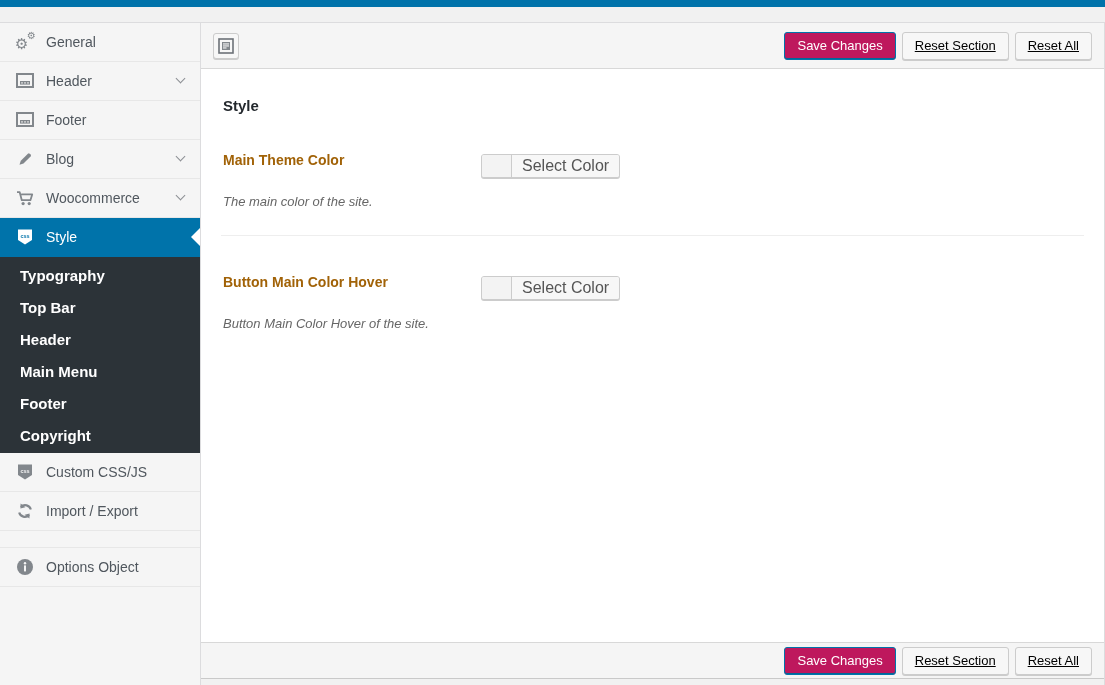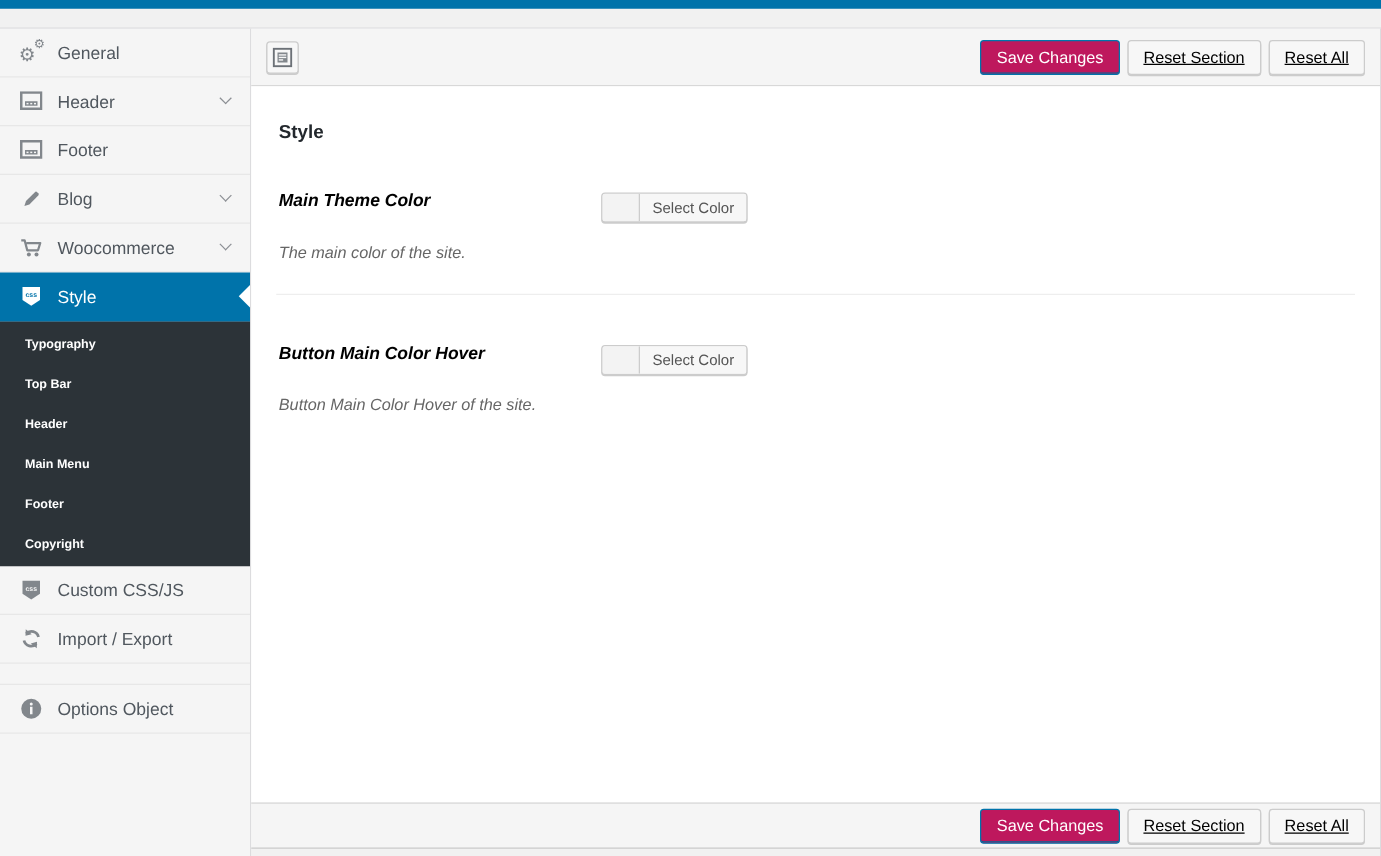--- a/index.html
+++ b/index.html
@@ -36,21 +36,21 @@
   .menu-item.active .mi-icon { color: #fff; }
   .notch {
     position: absolute; right: 0; top: 50%; margin-top: -9px;
     width: 0; height: 0;
     border-top: 9px solid transparent; border-bottom: 9px solid transparent;
     border-right: 9px solid #ffffff;
   }
   .submenu { background: #2c3338; padding: 2px 0; }
   .submenu-item {
     height: 32px; display: flex; align-items: center; padding: 0 20px;
-    color: #ffffff; font-size: 10px; font-weight: 600; cursor: pointer;
+    color: #ffffff; font-size: 15px; font-weight: 600; cursor: pointer;
   }
   .menu-spacer { height: 17px; border-bottom: 1px solid #e7e7e7; }
   .gear-wrap { position: relative; width: 20px; height: 19px; font-family: "DejaVu Sans", sans-serif; }
   .gear { position: absolute; line-height: 1; color: #82878c; }
   .gear.g1 { left: 0; bottom: 0; font-size: 15px; }
   .gear.g2 { right: -1px; top: -2px; font-size: 10px; }
 
   
   .main { flex: 1; display: flex; flex-direction: column; background: #f1f1f1; min-width: 0; border-right: 1px solid #dcdcde; }
   .toolbar {
@@ -67,31 +67,31 @@
     height: 28px; padding: 0 12px; border-radius: 3px; font-size: 13px;
     font-family: "Liberation Sans", sans-serif; cursor: pointer; white-space: nowrap;
   }
   .btn-primary { background: #be185d; border: 1px solid #0073aa; color: #fff; box-shadow: inset 0 -1px 0 #006799; }
   .btn-secondary { background: #f7f7f7; border: 1px solid #ccc; color: #000000; box-shadow: 0 1px 0 #ccc; text-decoration: underline; }
 
   .content { flex: 1; background: #ffffff; padding: 20px 20px 0 20px; overflow: hidden; }
   .page-title { font-size: 15px; font-weight: 700; color: #23282d; margin: 8px 0 0 2px; }
   .field { display: flex; align-items: flex-start; margin-top: 38px; }
   .field-info { width: 260px; padding-left: 2px; }
-  .field-label { font-size: 14px; font-weight: 700; color: #000000; font-style: italic; }
+  .field-label { font-size: 14px; font-weight: 700; color: #a16207; }
   .field-desc { font-size: 13px; font-style: italic; color: #666; margin-top: 26px; }
   .divider { border-bottom: 1px solid #eee; margin-top: 26px; }
 
   .color-picker {
     display: inline-flex; align-items: stretch; height: 24px; margin-top: 2px;
     border: 1px solid #ccc; border-radius: 3px; background: #f7f7f7;
     overflow: hidden; cursor: pointer; box-shadow: 0 1px 0 #ccc;
   }
   .swatch { width: 30px; background: #f3f3f3; border-right: 1px solid #ccc; }
-  .cp-label { font-size: 12px; color: #555; padding: 0 10px; display: flex; align-items: center; background: #f7f7f7; }
+  .cp-label { font-size: 16px; color: #555; padding: 0 10px; display: flex; align-items: center; background: #f7f7f7; }
 
   .footer-bar {
     height: 37px; background: #f5f5f5; border-top: 1px solid #d8d8d8; border-bottom: 1px solid #c9c9c9;
     display: flex; align-items: center; justify-content: flex-end; gap: 6px;
     padding: 0 12px; flex: none; margin-bottom: 6px;
   }
   svg { display: block; }
 </style>
 </head>
 <body>

